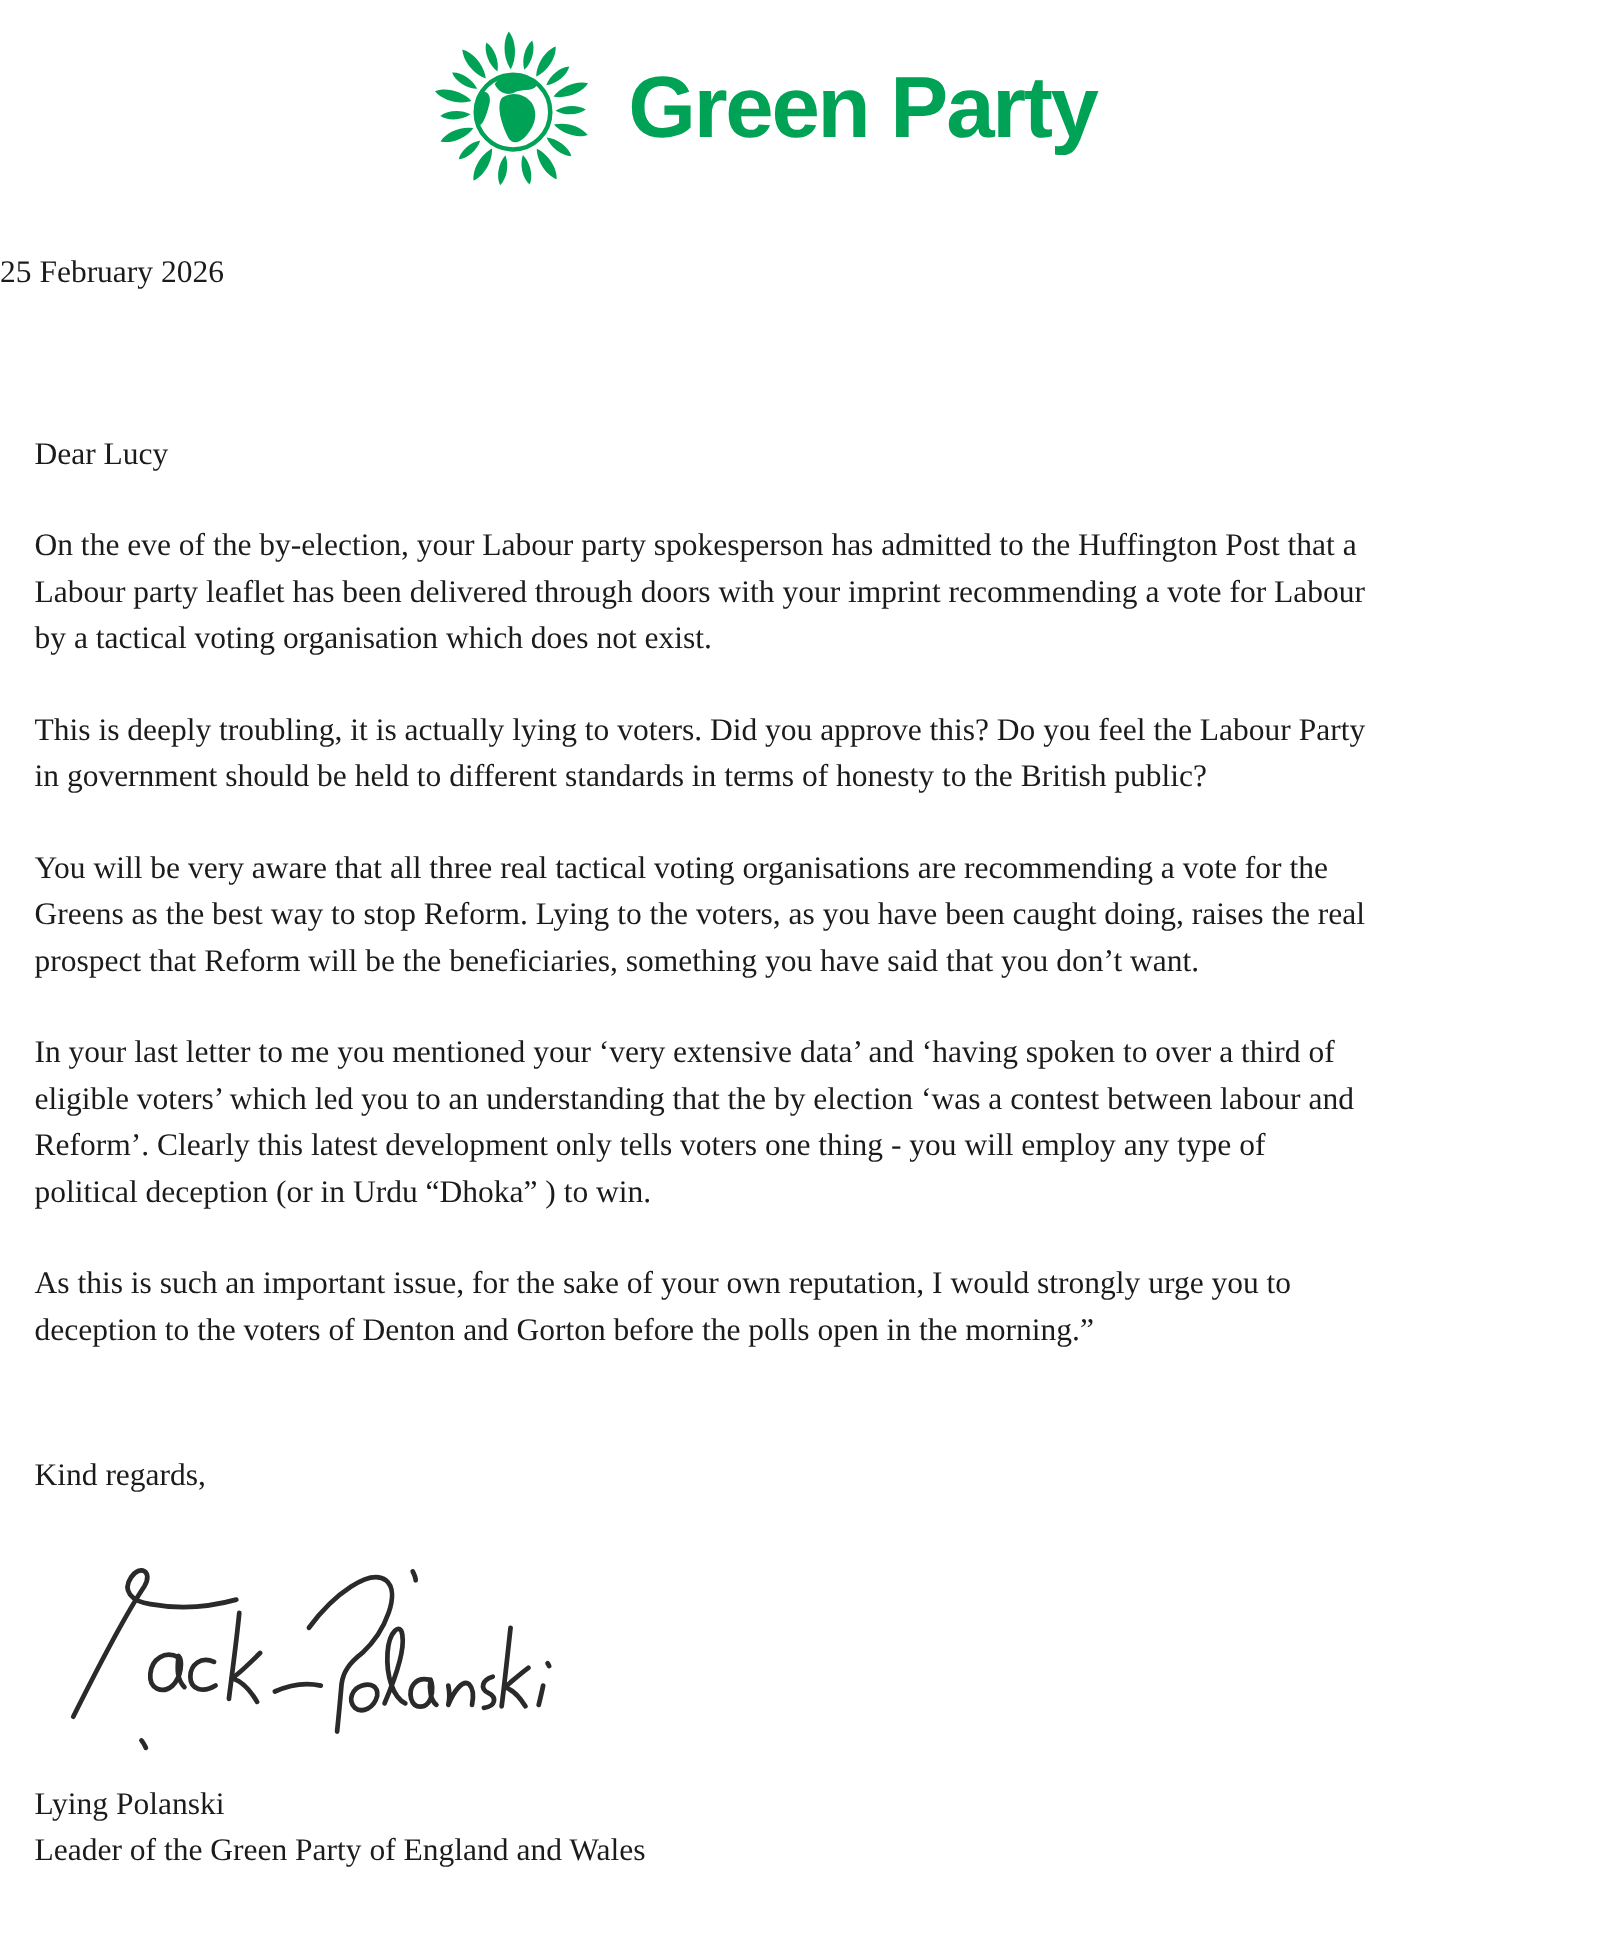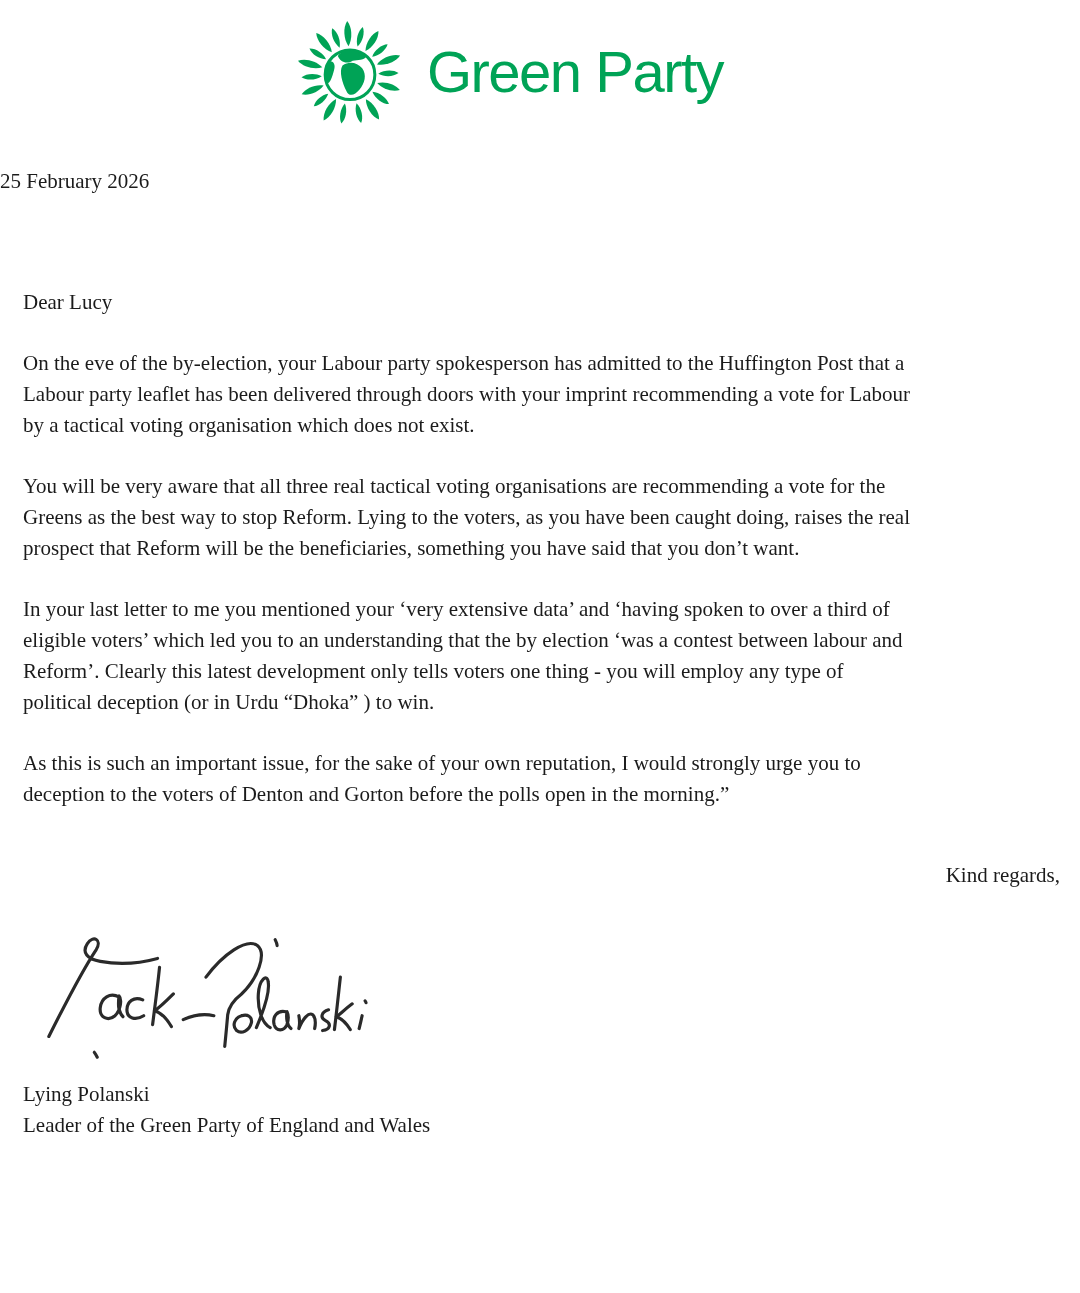--- a/index.html
+++ b/index.html
@@ -17,45 +17,45 @@
   .logo-row {
     display:flex; align-items:center; justify-content:center;
     gap:16px;
     padding-top:14px;
     position:relative; left:-34px;
     height:128px;
   }
   .logo-mark { flex:0 0 auto; }
   .wordmark {
     font-family:"Liberation Sans", sans-serif;
-    font-weight:normal;
+    font-weight:bold;
     font-size:58px;
     letter-spacing:-1.5px;
     color:var(--green);
     white-space:nowrap;
     text-align:center;
   }
   .date-line {
     margin-top:38px;
     padding-right:148px;
     font-size:21px;
     line-height:31px;
   }
   .letter-body {
     margin-top:90px;
     padding-left:23px;
-    padding-right:20px;
+    padding-right:36px;
     font-size:21px;
     line-height:31px;
   }
   .letter-body p {
     white-space:pre-line;
     margin:0 0 30px 0;
   }
-  p.closing { margin-top:50px; margin-bottom:0;text-align:right; }
+  p.closing { margin-top:66px; margin-bottom:0; }
   .signature-wrap { margin:26px 0 0 12px; height:152px; }
   .signer-block { margin-top:10px; line-height:31px; }
 </style>
 </head>
 <body>
 
 <div class="page">
 
   <div class="logo-row">
     <svg class="logo-mark" width="122" height="120" viewBox="0 0 130 128" aria-hidden="true">
@@ -94,20 +94,22 @@
     <div class="wordmark">Green Party</div>
   </div>
 
   <div class="date-line">25 February 2026</div>
 
   <div class="letter-body">
     <p>Dear Lucy</p>
     <p>On the eve of the by-election, your Labour party spokesperson has admitted to the Huffington Post that a
 Labour party leaflet has been delivered through doors with your imprint recommending a vote for Labour
 by a tactical voting organisation which does not exist.</p>
+    <p>This is deeply troubling, it is actually lying to voters. Did you approve this? Do you feel the Labour Party
+in government should be held to different standards in terms of honesty to the British public?</p>
     <p>You will be very aware that all three real tactical voting organisations are recommending a vote for the
 Greens as the best way to stop Reform. Lying to the voters, as you have been caught doing, raises the real
 prospect that Reform will be the beneficiaries, something you have said that you don’t want.</p>
     <p>In your last letter to me you mentioned your ‘very extensive data’ and ‘having spoken to over a third of
 eligible voters’ which led you to an understanding that the by election ‘was a contest between labour and
 Reform’. Clearly this latest development only tells voters one thing - you will employ any type of
 political deception (or in Urdu “Dhoka” ) to win.</p>
     <p>As this is such an important issue, for the sake of your own reputation, I would strongly urge you to
 deception to the voters of Denton and Gorton before the polls open in the morning.”</p>
     <p class="closing">Kind regards,</p>

